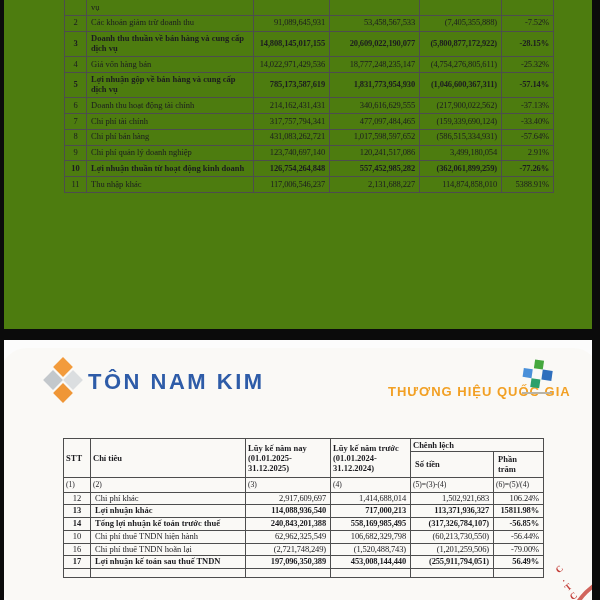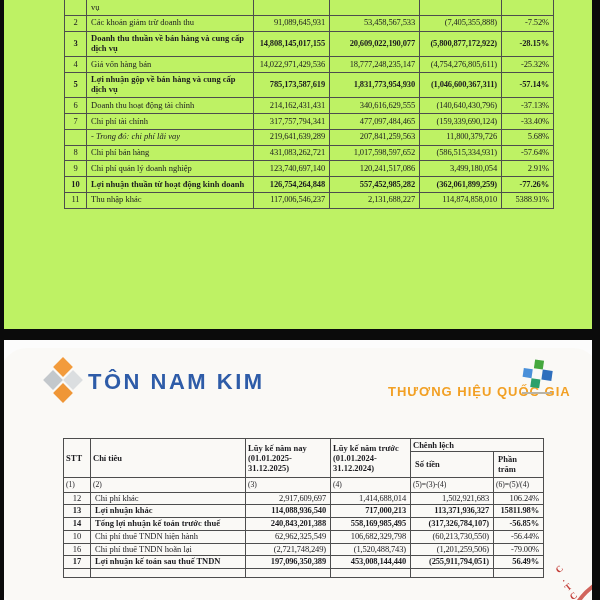--- a/index.html
+++ b/index.html
@@ -5,21 +5,21 @@
   html,body { margin:0; padding:0; }
   body {
     width:600px; height:600px; position:relative; overflow:hidden;
     background:#fcfcfc; font-family:"Liberation Serif", serif;
   }
   
   .edge-bar { position:absolute; top:0; height:600px; background:#0b0b0b; z-index:30; }
   #edge-left { left:0; width:4px; }
   #edge-right { left:592px; width:8px; }
   #divider-band { position:absolute; left:0; top:329px; width:600px; height:11px; background:#0b0b0b; z-index:25; }
-  #page1 { position:absolute; left:0; top:0; width:600px; height:329px; background:#bef264; overflow:hidden; }
+  #page1 { position:absolute; left:0; top:0; width:600px; height:329px; background:#4d7c0f; overflow:hidden; }
   #page2 { position:absolute; left:0; top:348px; width:600px; height:260px; background:#faf9f6; overflow:hidden;border-radius:27px; }
 
   
   table { border-collapse:collapse; table-layout:fixed; color:#1c1c20; }
   td, th { border:1px solid #4d4d4d; overflow:hidden; vertical-align:middle; padding:2px 4px; }
   #t1 { position:absolute; left:64px; top:0; width:489px; }
   #t2 { position:absolute; left:63px; top:90px; width:480px; border:1.5px solid #3a3a3a; }
   #t1 td { font-size:8.5px; line-height:1.15; padding:2.5px 4px; }
   #t2 td { font-size:8.5px; line-height:1.15; padding:1px 4px; }
   td:nth-child(1) { text-align:center; }
@@ -121,38 +121,30 @@
           <td>785,173,587,619</td>
           <td>1,831,773,954,930</td>
           <td>(1,046,600,367,311)</td>
           <td>-57.14%</td>
         </tr>
         <tr>
           <td>6</td>
           <td>Doanh thu hoạt động tài chính</td>
           <td>214,162,431,431</td>
           <td>340,616,629,555</td>
-          <td>(140,640,430,796)</td>
+          <td>(217,900,022,562)</td>
           <td>-37.13%</td>
         </tr>
         <tr>
           <td>7</td>
           <td>Chi phí tài chính</td>
           <td>317,757,794,341</td>
           <td>477,097,484,465</td>
           <td>(159,339,690,124)</td>
           <td>-33.40%</td>
-        </tr>
-        <tr class="italic">
-          <td></td>
-          <td>- Trong đó: chi phí lãi vay</td>
-          <td>219,641,639,289</td>
-          <td>207,841,259,563</td>
-          <td>11,800,379,726</td>
-          <td>5.68%</td>
         </tr>
         <tr>
           <td>8</td>
           <td>Chi phí bán hàng</td>
           <td>431,083,262,721</td>
           <td>1,017,598,597,652</td>
           <td>(586,515,334,931)</td>
           <td>-57.64%</td>
         </tr>
         <tr>

